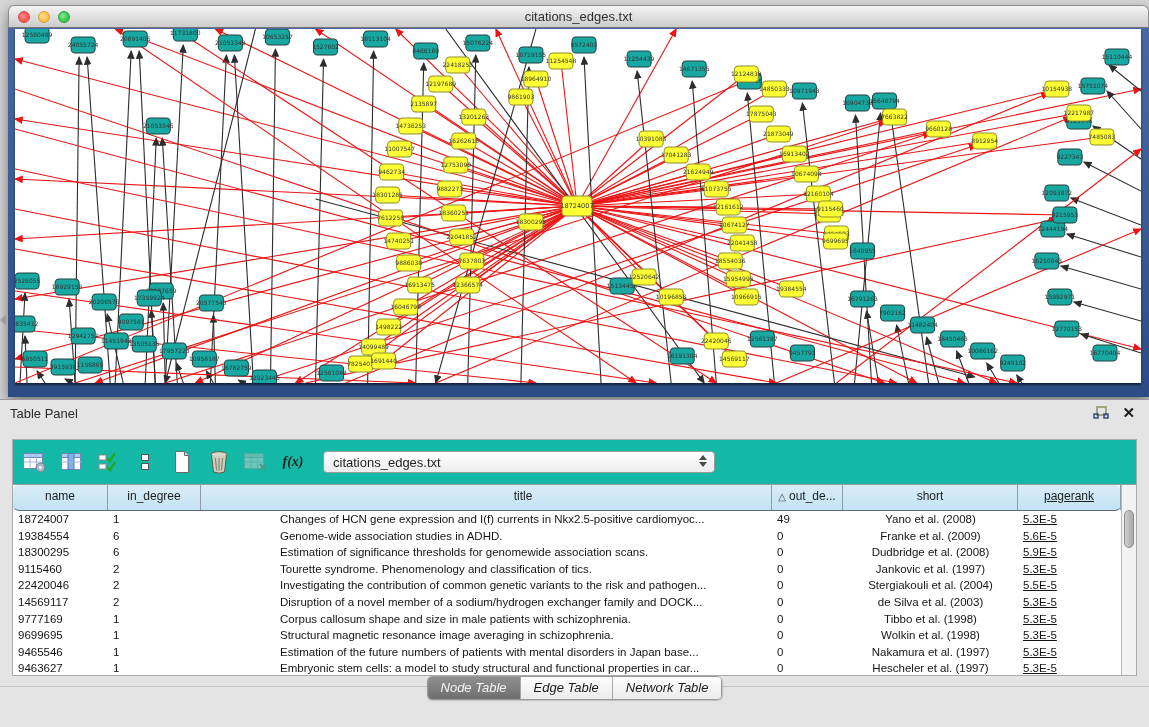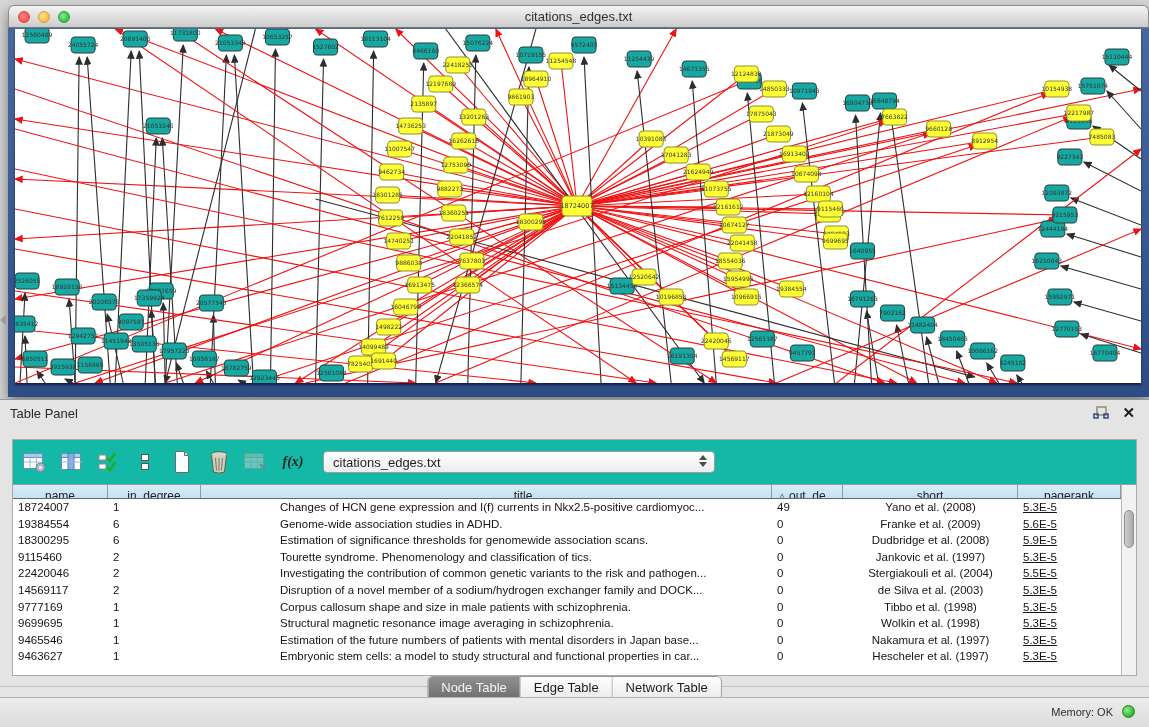--- a/index.html
+++ b/index.html
@@ -32,34 +32,34 @@
   .tool.disabled{opacity:.45;cursor:default;}
   .fx{font-size:14px;font-style:italic;font-family:"Liberation Serif",serif;font-weight:bold;color:#222;}
   .combo{position:relative;margin-left:6px;width:392px;height:22px;border:1px solid #9d9d9d;border-radius:4px;background:linear-gradient(#ffffff,#ededed);font-size:13px;color:#1f1f1f;line-height:21px;padding-left:9px;box-sizing:border-box;cursor:pointer;}
   .combo .steppers{position:absolute;right:7px;top:3px;display:flex;flex-direction:column;gap:2px;}
   .combo .steppers i{width:0;height:0;display:block;}
   .combo .up{border-left:4px solid transparent;border-right:4px solid transparent;border-bottom:5px solid #4a4a4a;}
   .combo .down{border-left:4px solid transparent;border-right:4px solid transparent;border-top:5px solid #4a4a4a;}
 
   .tbl{position:absolute;left:0;right:0;top:44px;bottom:0;background:#fff;border-top:1px solid #9c9c9c;display:flex;}
   .tbl-main{flex:1;overflow:hidden;}
-  .thead{display:flex;height:14px;background:linear-gradient(#d9edf8,#c3e2f3);border-bottom:1px solid #5d6a72;box-sizing:border-box;}
+  .thead{display:flex;height:26px;background:linear-gradient(#d9edf8,#c3e2f3);border-bottom:1px solid #5d6a72;box-sizing:border-box;border-radius:6px;}
   .th{font-size:12px;color:#1d1d1d;text-align:center;line-height:22px;border-right:1px solid #8d9ca6;box-sizing:border-box;overflow:hidden;white-space:nowrap;text-overflow:ellipsis;}
   .th .sort{font-size:10px;color:#4a4a4a;margin-right:3px;}
   .trow{display:flex;height:16.6px;font-size:11.5px;color:#141414;}
   .td{line-height:16.6px;padding-left:5px;white-space:nowrap;overflow:hidden;text-overflow:ellipsis;box-sizing:border-box;}
   .c0{width:95px;}.c1{width:93px;}.c2{width:67px;margin-top:26px;}.c3{width:497px;margin-left:7px;}.c4{width:71px;}.c5{width:175px;}.c6{width:107px;flex:1;text-decoration:underline;}
   .td.c5{text-align:center;padding-left:0;}
   .vscroll{width:14px;background:#f2f2f2;border-left:1px solid #b9b9b9;position:relative;}
   .vthumb{position:absolute;left:1.5px;top:25px;width:10px;height:38px;border-radius:6px;background:linear-gradient(90deg,#cfcfcf,#a9a9a9);border:1px solid #8f8f8f;box-sizing:border-box;}
 
   .tabs-row{position:absolute;left:0;right:0;top:276px;height:21px;}
   .tabs-line{position:absolute;left:0;right:0;top:10px;border-top:1px solid #c6c6c6;}
   .tabs{position:absolute;left:50%;transform:translateX(-50%);top:0;display:flex;border:1px solid #989898;border-radius:5px;overflow:hidden;background:#fff;box-shadow:0 1px 1px rgba(0,0,0,.15);}
-  .tab{font-size:13px;padding:2px 13px;line-height:18px;background:linear-gradient(#fefefe,#ebebeb);color:#1b1b1b;border-right:1px solid #a6a6a6;cursor:pointer;white-space:nowrap;}
+  .tab{font-size:13px;padding:2px 13px;line-height:18px;background:linear-gradient(#fefefe,#ebebeb);color:#1b1b1b;border-right:1px solid #a6a6a6;cursor:pointer;white-space:nowrap;font-style:italic;}
   .tab:last-child{border-right:none;}
   .tab.selected{background:linear-gradient(#909090,#6e6e6e);color:#f5f5f5;}
 
   .status-bar{position:absolute;left:0;right:0;bottom:0;height:29px;border-top:1px solid #b3b3b3;background:linear-gradient(#ececec,#dcdcdc);}
   .mem-label{position:absolute;right:36px;top:8px;font-size:11px;color:#2d2d2d;}
   .mem-dot{position:absolute;right:14px;top:7px;width:13px;height:13px;border-radius:50%;background:radial-gradient(circle at 4px 4px,#8cf08c,#2eb52e 70%);border:1px solid #217f21;box-sizing:border-box;}
 </style>
 </head>
 <body>
 
@@ -926,18 +926,14 @@
 
     <div class="tabs-row">
       <div class="tabs-line"></div>
       <div class="tabs" id="tabs">
           <div class="tab selected">Node Table</div>
           <div class="tab">Edge Table</div>
           <div class="tab">Network Table</div>
         </div>
     </div>
 
-    <div class="status-bar">
-      <span class="mem-label">Memory: OK</span>
-      <span class="mem-dot"></span>
-    </div>
   </div>
 </div>
 
 </body></html>

